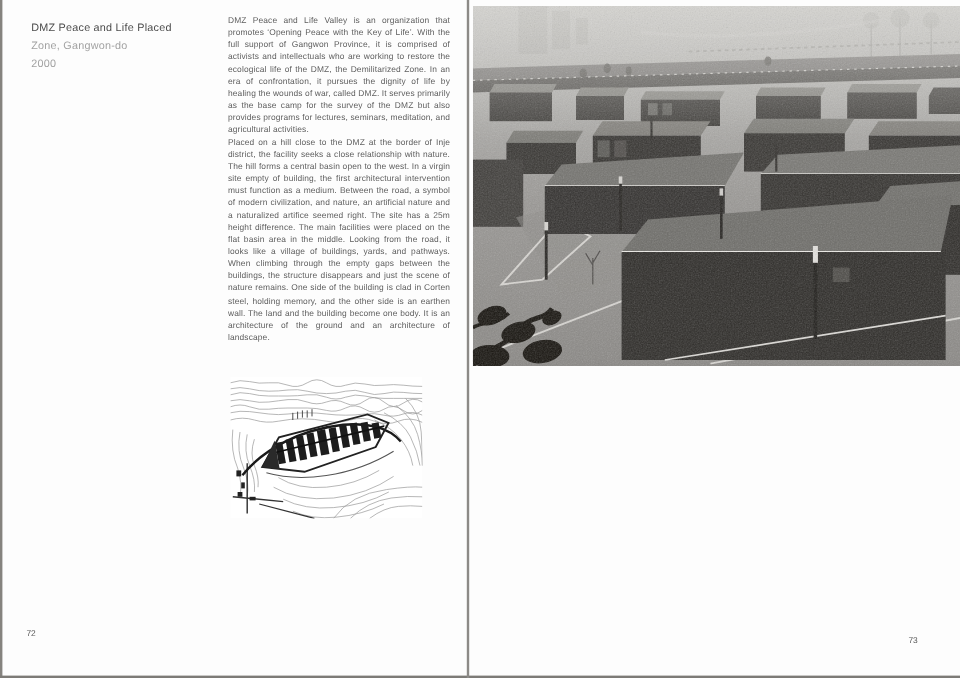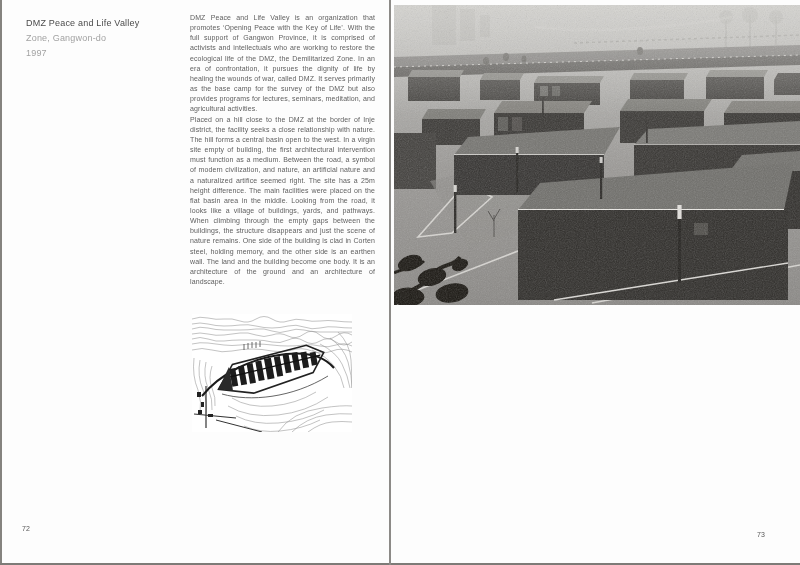--- a/index.html
+++ b/index.html
@@ -39,23 +39,23 @@
 </head>
 <body>
 
 <div class="spread">
 
   <div class="edge-left"></div>
   <div class="edge-bottom"></div>
   <div class="gutter-line"></div>
 
   <div class="title-block">
-    <h1 class="project-title">DMZ Peace and Life Valley</h1>
+    <h1 class="project-title">DMZ Peace and Life Placed</h1>
     <p class="project-location">Zone, Gangwon-do</p>
-    <p class="project-year">1997</p>
+    <p class="project-year">2000</p>
   </div>
 
   <div class="body-col">
     <p>DMZ Peace and Life Valley is an organization that promotes ‘Opening Peace with the Key of Life’. With the full support of Gangwon Province, it is comprised of activists and intellectuals who are working to restore the ecological life of the DMZ, the Demilitarized Zone. In an era of confrontation, it pursues the dignity of life by healing the wounds of war, called DMZ. It serves primarily as the base camp for the survey of the DMZ but also provides programs for lectures, seminars, meditation, and agricultural activities.</p>
     <p>Placed on a hill close to the DMZ at the border of Inje district, the facility seeks a close relationship with nature. The hill forms a central basin open to the west. In a virgin site empty of building, the first architectural intervention must function as a medium. Between the road, a symbol of modern civilization, and nature, an artificial nature and a naturalized artifice seemed right. The site has a 25m height difference. The main facilities were placed on the flat basin area in the middle. Looking from the road, it looks like a village of buildings, yards, and pathways. When climbing through the empty gaps between the buildings, the structure disappears and just the scene of nature remains. One side of the building is clad in Corten steel, holding memory, and the other side is an earthen wall. The land and the building become one body. It is an architecture of the ground and an architecture of landscape.</p>
   </div>
 
   <div class="site-plan">
     <svg viewBox="0 0 160 118" preserveAspectRatio="none">
       <rect x="0" y="0" width="160" height="118" fill="#ffffff"></rect>

